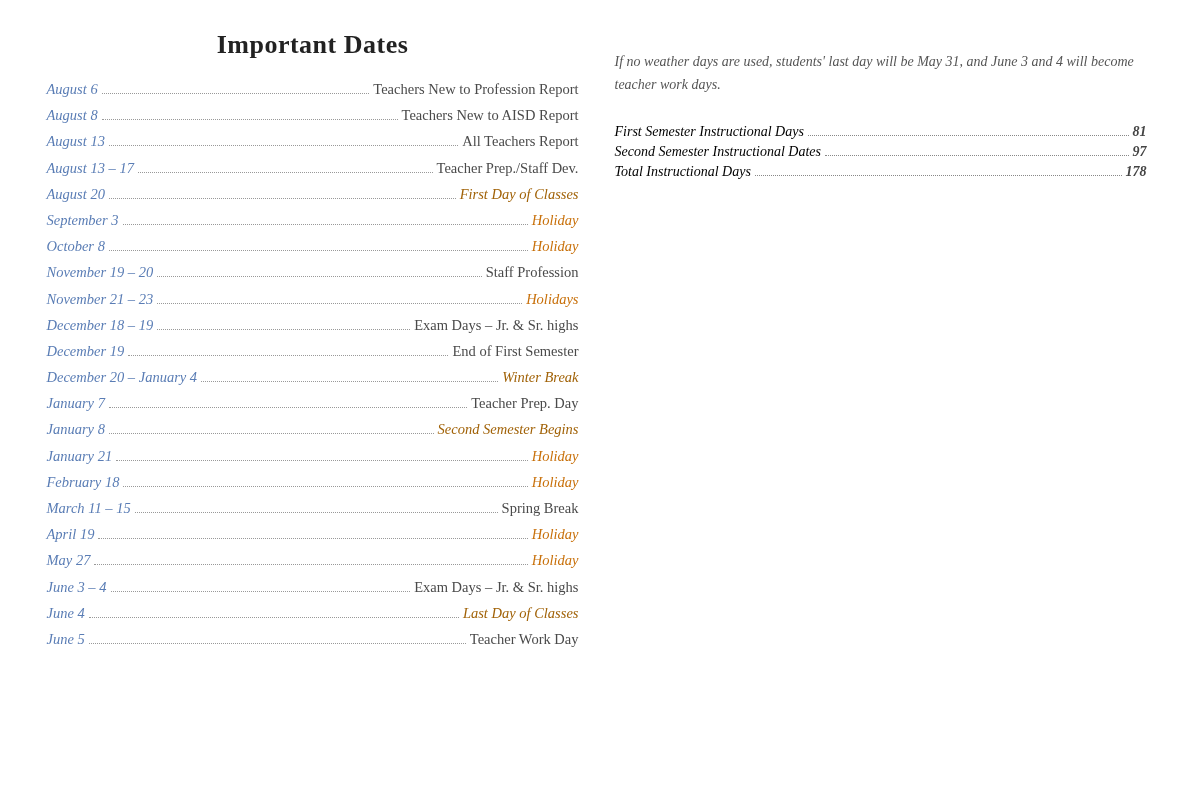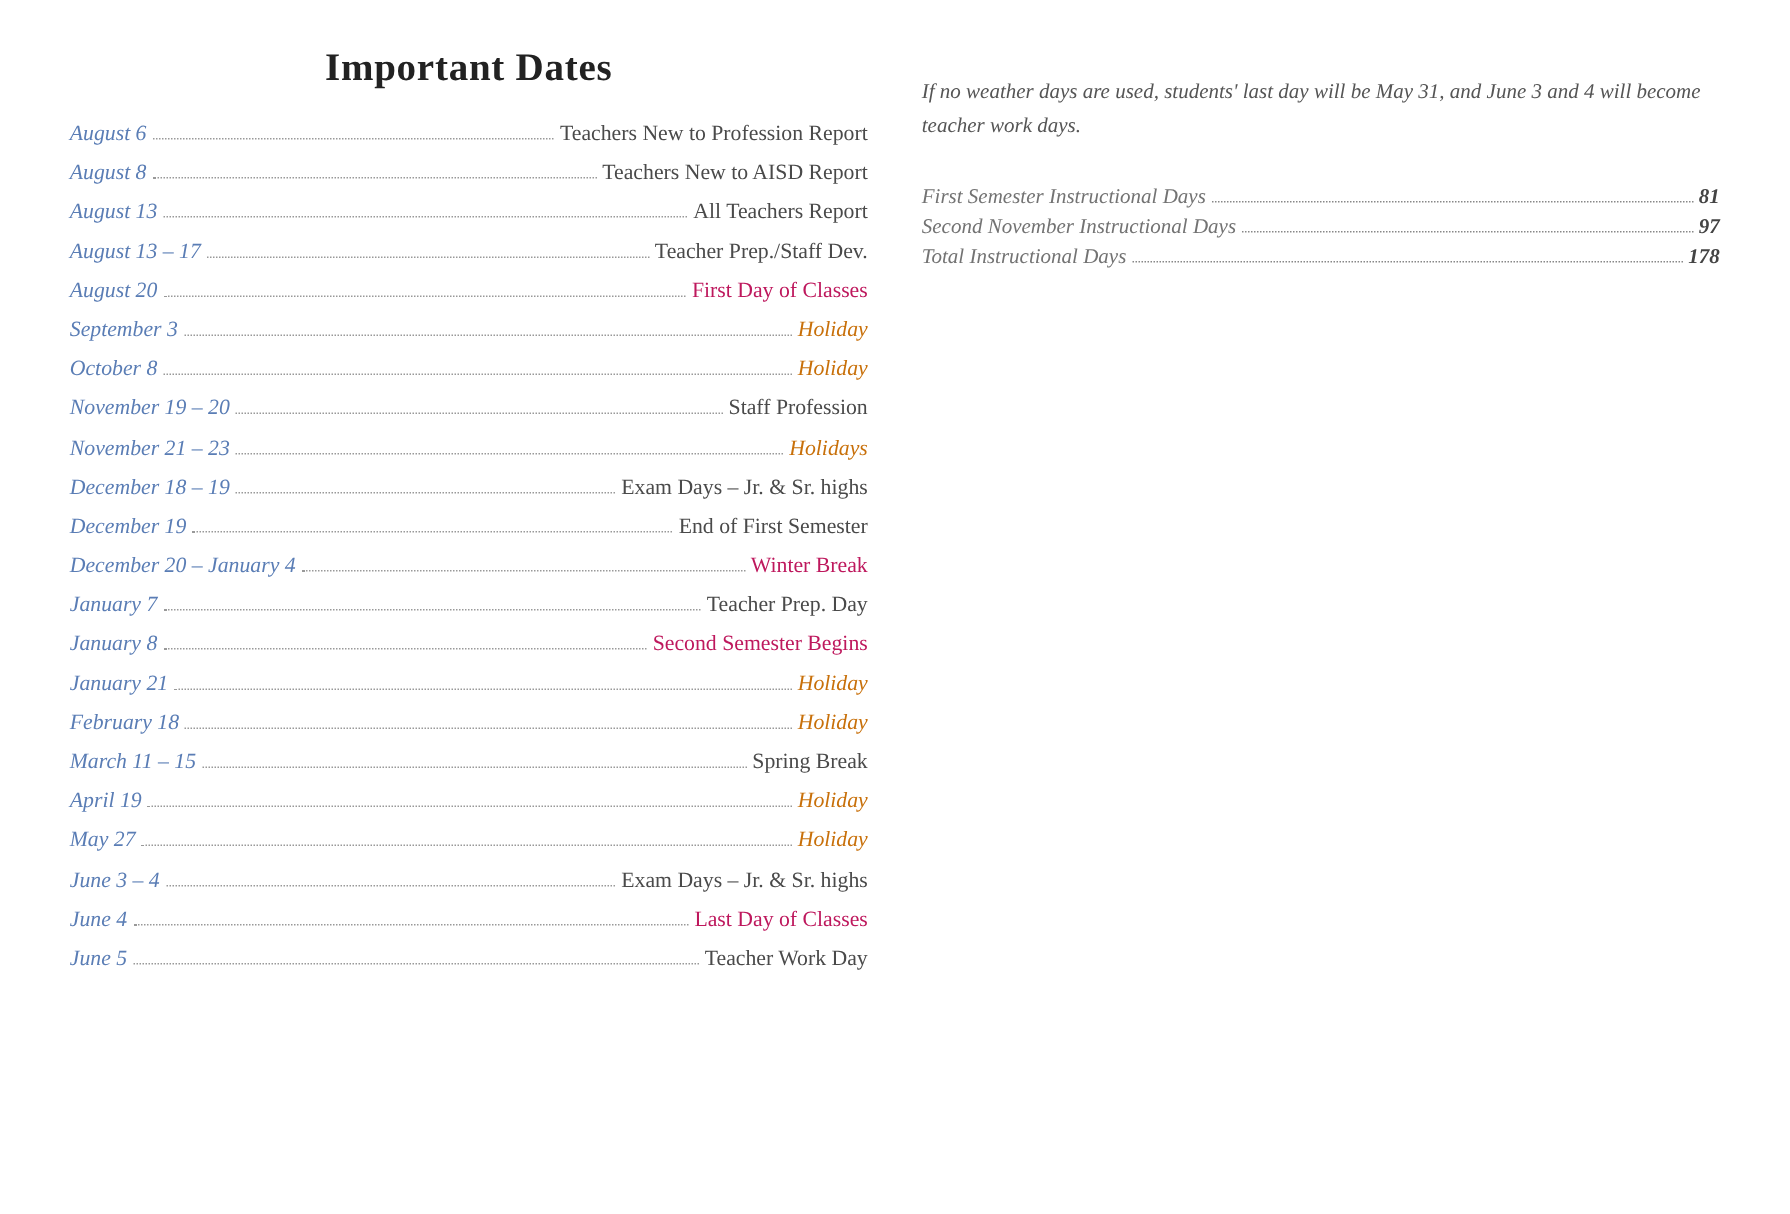--- a/index.html
+++ b/index.html
@@ -53,21 +53,22 @@
       border-bottom: 1px dotted #999;
       margin: 0 4px;
       margin-bottom: 3px;
     }
     .event-part {
       color: #4a4a4a;
       white-space: nowrap;
       text-align: center;
     }
     .event-part.highlight {
-      color: #be185d;
+      color: #a16207;
+      font-style: italic;
     }
     .event-part.orange {
       color: #c8700a;
       font-style: italic;
     }
     .right-note {
       font-style: italic;
       color: #555;
       font-size: 14px;
       line-height: 1.65;
@@ -79,21 +80,21 @@
     .stat-item {
       display: flex;
       align-items: baseline;
       margin-bottom: 4px;
       font-style: italic;
       font-size: 14px;
       color: #444;
     }
     .stat-label {
       white-space: nowrap;
-      color: #737373;
+      color: #000000;
     }
     .stat-dots {
       flex: 1;
       border-bottom: 1px dotted #888;
       margin: 0 4px;
       margin-bottom: 3px;
       min-width: 20px;
     }
     .stat-value {
       font-weight: bold;
@@ -222,21 +223,21 @@
   </div>
   <div class="right-column">
     <p class="right-note">If no weather days are used, students' last day will be May 31, and June 3 and 4 will become teacher work days.</p>
     <div class="stats-container" id="stats-container">
         <div class="stat-item">
           <span class="stat-label">First Semester Instructional Days</span>
           <span class="stat-dots"></span>
           <span class="stat-value">81</span>
         </div>
         <div class="stat-item">
-          <span class="stat-label">Second November Instructional Days</span>
+          <span class="stat-label">Second Semester Instructional Dates</span>
           <span class="stat-dots"></span>
           <span class="stat-value">97</span>
         </div>
         <div class="stat-item">
           <span class="stat-label">Total Instructional Days</span>
           <span class="stat-dots"></span>
           <span class="stat-value">178</span>
         </div>
       </div>
   </div>

